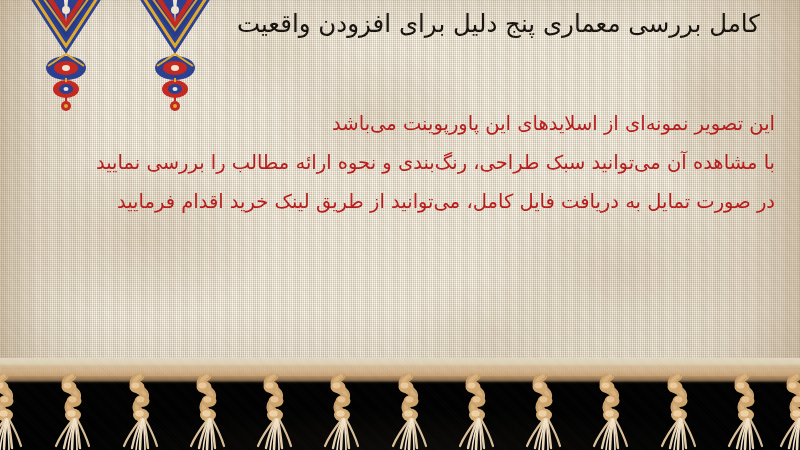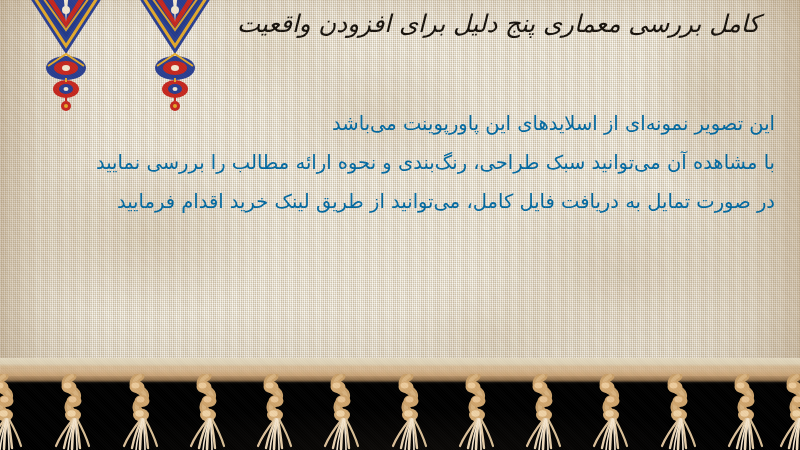--- a/index.html
+++ b/index.html
@@ -57,29 +57,28 @@
                               rgba(140,112,74,0) 82%, rgba(140,112,74,.12) 100%);
   }
 
   
   .textwrap{position:absolute;left:0;top:0;width:800px;height:380px;}
   .title{
     position:absolute;right:40px;top:4px;width:720px;
     text-align:right;direction:rtl;
     font-size:24.5px;line-height:40px;color:#17120c;
     letter-spacing:.1px;
-    font-style:italic;
   }
   .title .ln{display:block;}
   .title .ln2{text-align:center;padding-right:58px;}
 
   .body{
     position:absolute;right:25px;top:104px;width:755px;
     text-align:right;direction:rtl;
-    color:#0369a1;font-size:19.5px;line-height:39px;
+    color:#b91c1c;font-size:19.5px;line-height:39px;
   }
   .body .ln{display:block;white-space:nowrap;}
 
   
   .pendant{position:absolute;top:-74px;}
   .pendant.p1{left:8px;}
   .pendant.p2{left:117px;}
 
   
   .fringe-zone{position:absolute;left:0;top:358px;width:800px;height:92px;overflow:hidden;}

